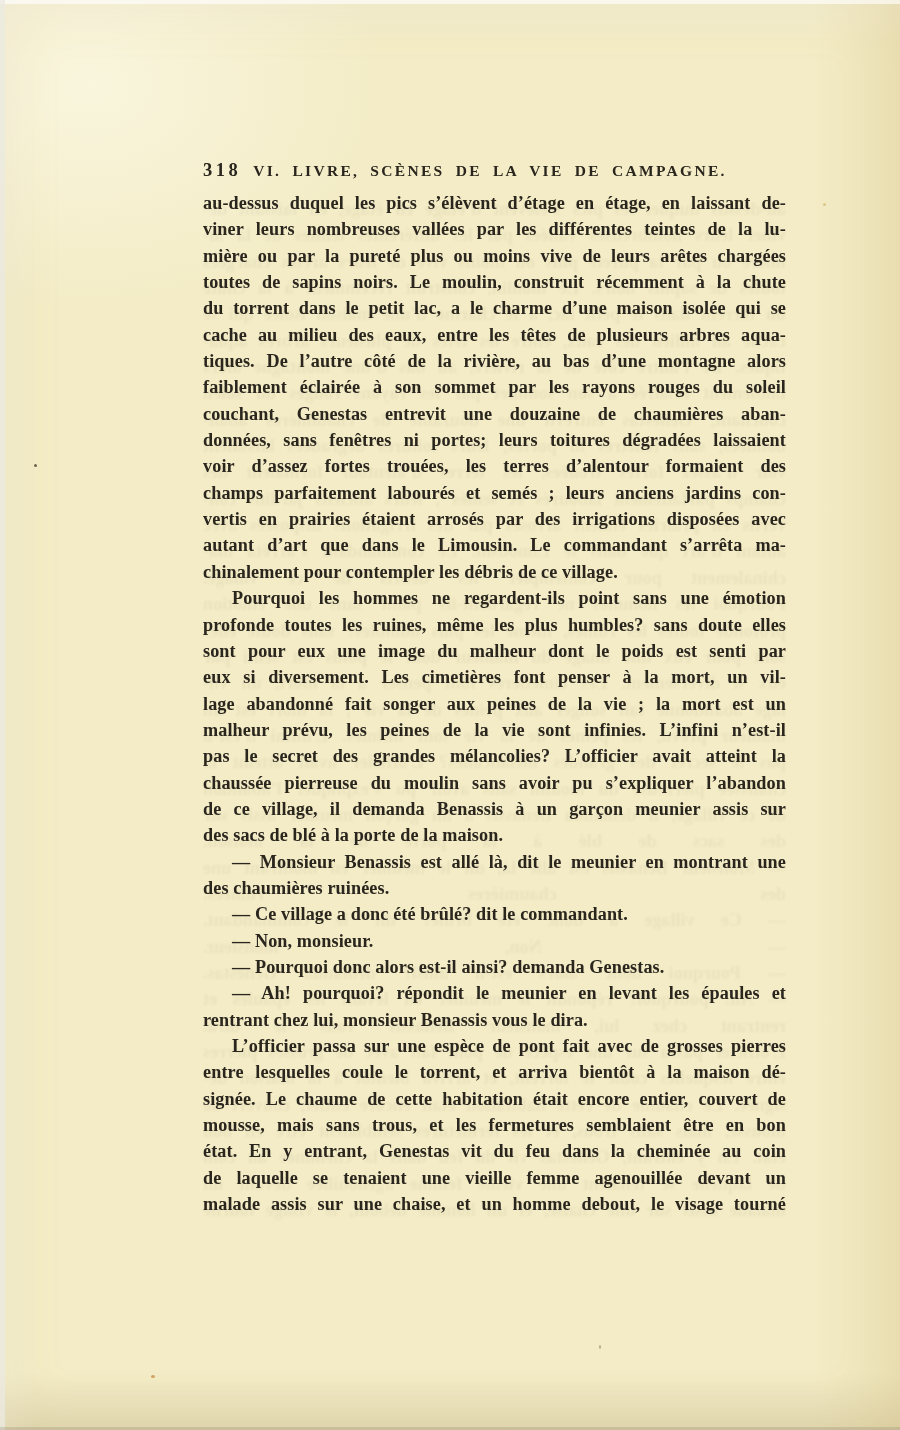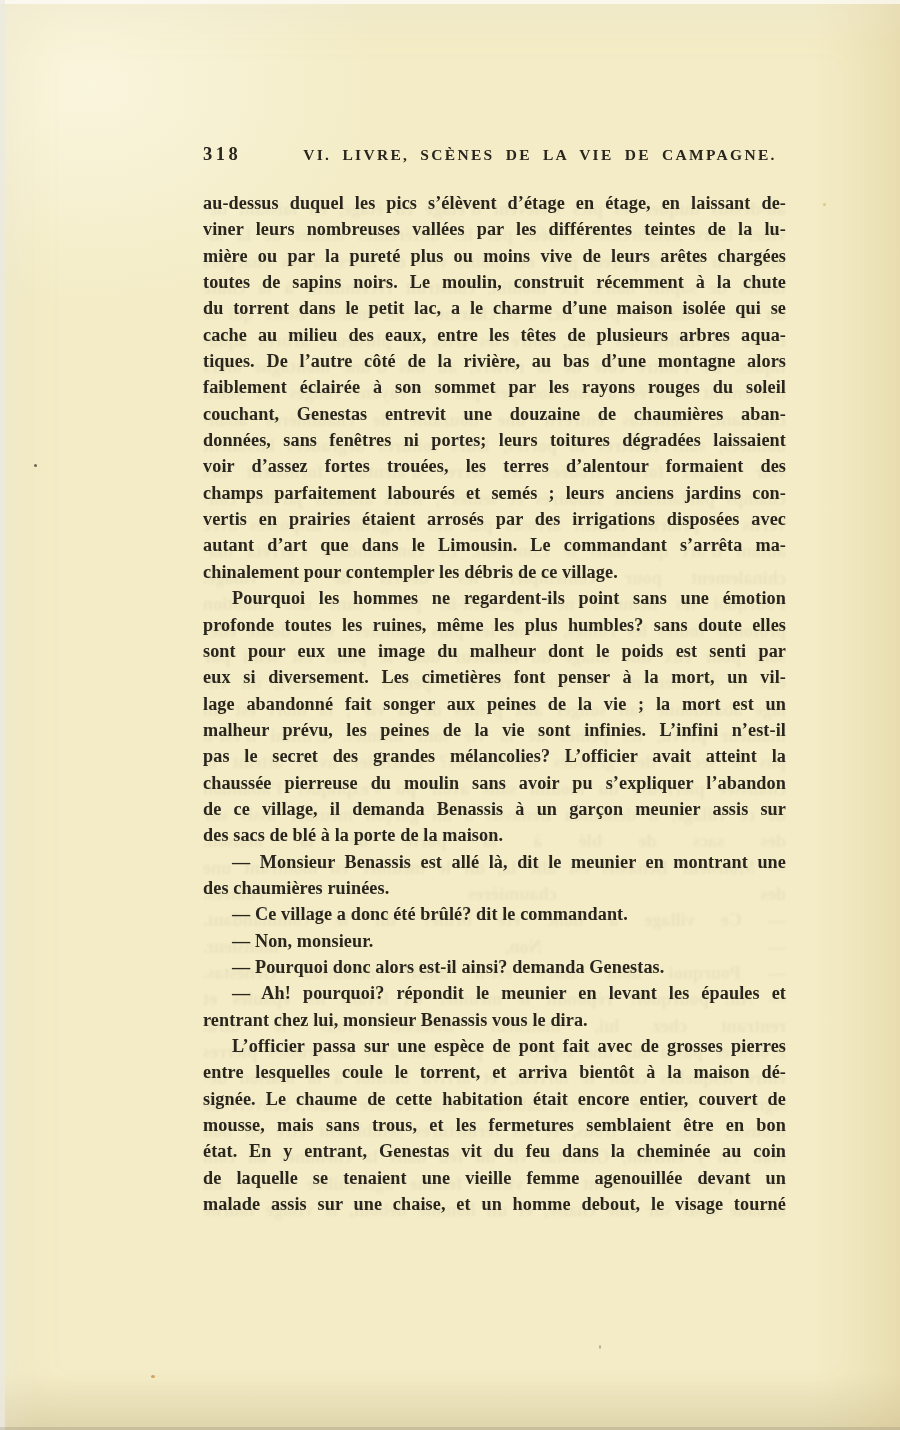--- a/index.html
+++ b/index.html
@@ -20,30 +20,30 @@
       linear-gradient(to right, rgba(255,255,255,0.20) 0%, rgba(255,255,255,0) 4%, rgba(255,255,255,0) 90%, rgba(216,192,128,0.22) 100%),
       linear-gradient(to bottom, rgba(255,255,255,0.22) 0%, rgba(255,255,255,0) 3%, rgba(255,255,255,0) 96%, rgba(176,160,118,0.25) 100%),
       var(--paper);
     box-shadow:inset 0 0 60px rgba(188,168,110,0.18);
   }
   .scan-edge-top{position:absolute;left:0;top:0;width:100%;height:4px;background:rgba(255,255,255,0.65);}
   .scan-edge-left{position:absolute;left:0;top:0;width:5px;height:100%;background:rgba(235,233,226,0.75);}
   .scan-edge-bottom{position:absolute;left:0;bottom:0;width:100%;height:3px;background:rgba(150,140,115,0.30);}
 
   .header{
-    position:absolute;left:203px;top:144px;width:583px;
-    color:var(--ink);display:flex;align-items:baseline;gap:24px;
+    position:absolute;left:203px;top:160px;width:583px;
+    color:var(--ink);display:flex;align-items:baseline;
   }
   .pagenum{
     font-size:18.5px;font-weight:700;letter-spacing:3.5px;
   }
   .running-title{
     font-size:15.5px;font-weight:700;
     letter-spacing:2.3px;word-spacing:5px;
-    margin-left:38px;white-space:nowrap;
+    margin-left:12px;white-space:nowrap;
   }
 
   .text-block{
     position:absolute;left:203px;top:190px;width:583px;
     color:var(--ink);
     font-size:18.2px;line-height:26.35px;font-weight:600;
     letter-spacing:0.1px;
   }
   .line{
     height:26.35px;

